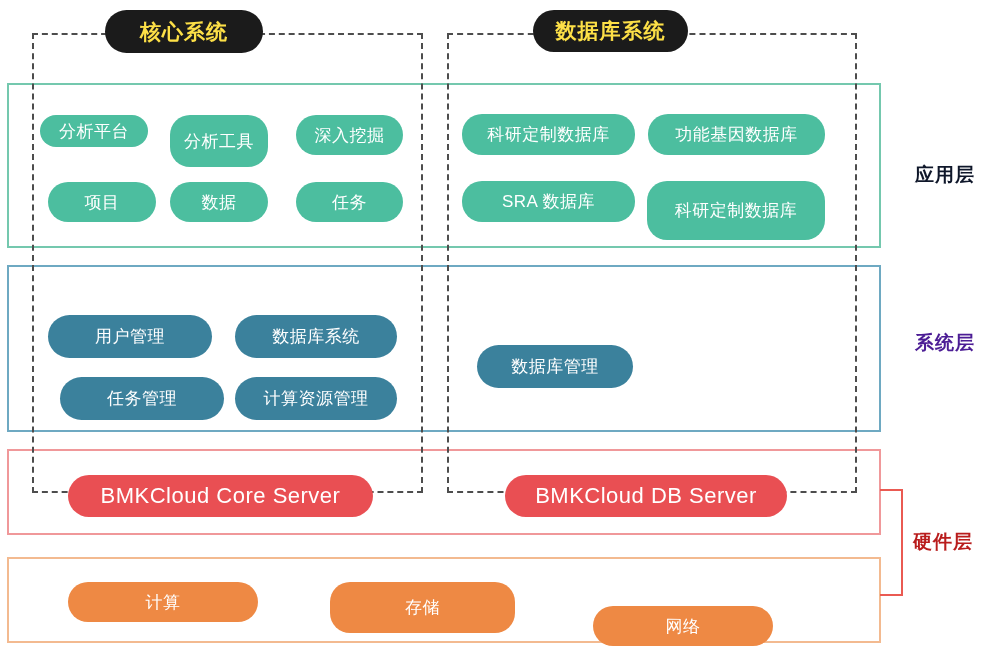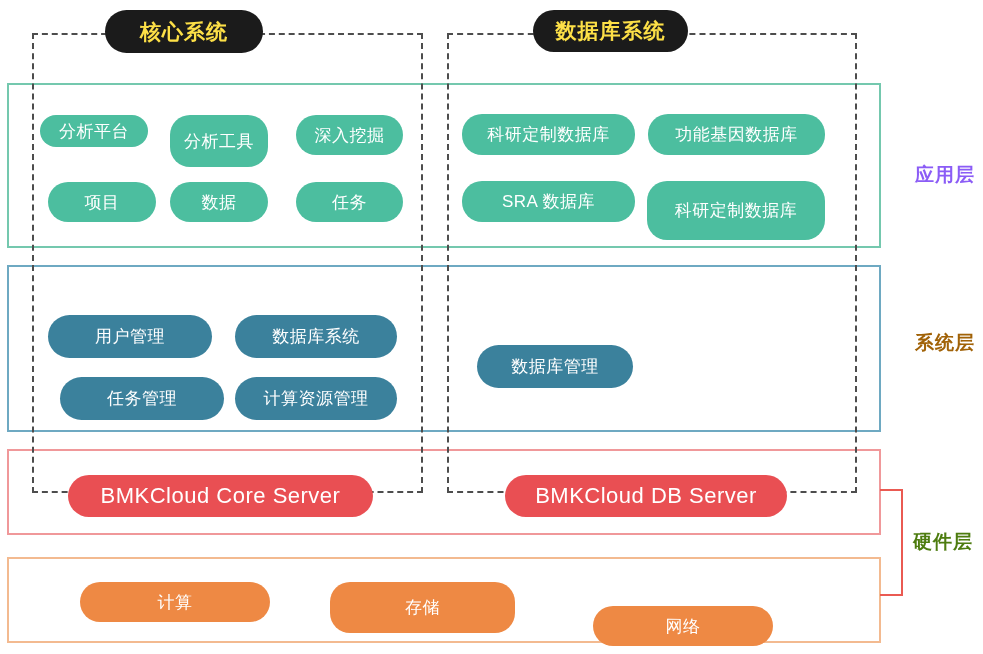--- a/index.html
+++ b/index.html
@@ -18,23 +18,23 @@
   .pill.green{background:#4cbe9f;border-radius:20px;}
   .pill.blue{background:#3b819c;border-radius:22px;margin-top:20px;}
   .pill.red{background:#e94f53;border-radius:21px;font-size:22px;}
   .pill.orange{background:#ee8944;border-radius:20px;}
 
   .header-pill{position:absolute;display:flex;align-items:center;justify-content:center;
         background:#1b1b1b;color:#fde047;font-weight:bold;font-size:21px;
         letter-spacing:1px;border-radius:22px;z-index:4;}
 
   .layer-label{position:absolute;font-weight:bold;font-size:19px;letter-spacing:1px;z-index:3;}
-  .layer-label.app{color:#8b5cf6;}
-  .layer-label.system{color:#a16207;}
-  .layer-label.hardware{color:#4d7c0f;}
+  .layer-label.app{color:#0f172a;}
+  .layer-label.system{color:#4c1d95;}
+  .layer-label.hardware{color:#b91c1c;}
 
   .bracket{position:absolute;left:880px;top:489px;width:23px;height:107px;box-sizing:border-box;
         border-top:2px solid #ea5a52;border-right:2px solid #ea5a52;border-bottom:2px solid #ea5a52;z-index:2;}
 </style>
 </head>
 <body>
 
 <div class="canvas">
 
   <div class="dashed-box" style="left:32px;top:33px;width:391px;height:460px;"></div>
@@ -65,21 +65,21 @@
   <div class="pill blue" style="left:48px;top:295px;width:164px;height:43px;">用户管理</div>
   <div class="pill blue" style="left:235px;top:295px;width:162px;height:43px;">数据库系统</div>
   <div class="pill blue" style="left:60px;top:357px;width:164px;height:43px;">任务管理</div>
   <div class="pill blue" style="left:235px;top:357px;width:162px;height:43px;">计算资源管理</div>
 
   <div class="pill blue" style="left:477px;top:325px;width:156px;height:43px;">数据库管理</div>
 
   <div class="pill red" style="left:68px;top:475px;width:305px;height:42px;">BMKCloud Core Server</div>
   <div class="pill red" style="left:505px;top:475px;width:282px;height:42px;">BMKCloud DB Server</div>
 
-  <div class="pill orange" style="left:80px;top:582px;width:190px;height:40px;text-align:right;">计算</div>
+  <div class="pill orange" style="left:68px;top:582px;width:190px;height:40px;text-align:right;">计算</div>
   <div class="pill orange" style="left:330px;top:582px;width:185px;height:51px;">存储</div>
   <div class="pill orange" style="left:593px;top:582px;width:180px;height:40px;margin-top:24px;">网络</div>
 
   <div class="layer-label app" style="left:915px;top:162px;">应用层</div>
   <div class="layer-label system" style="left:915px;top:330px;">系统层</div>
   <div class="layer-label hardware" style="left:913px;top:529px;">硬件层</div>
 
 </div>
 
 </body></html>

